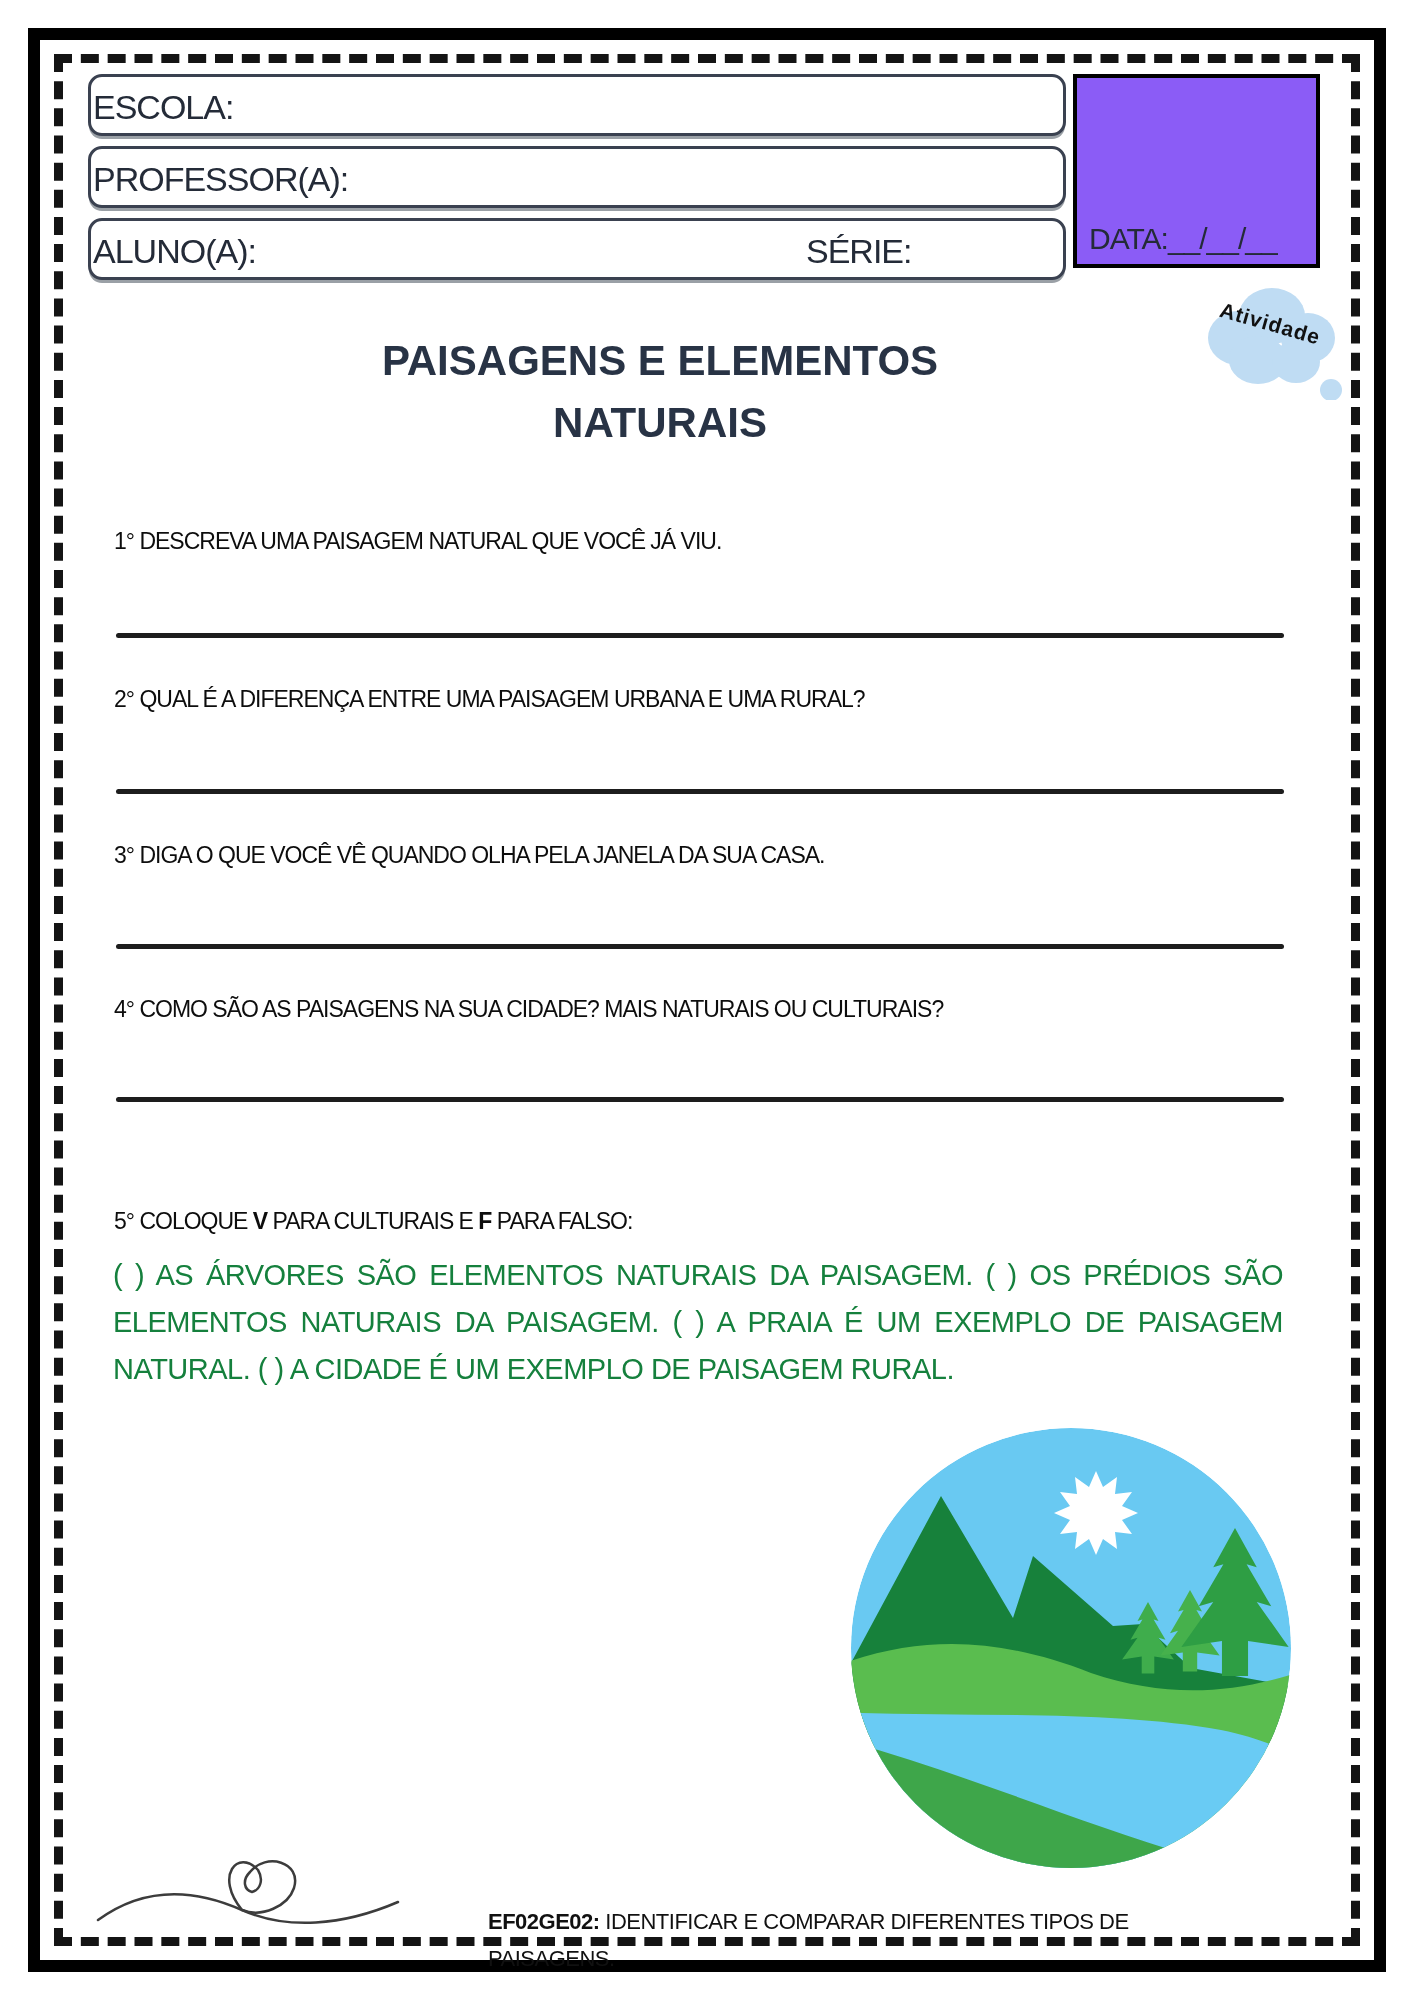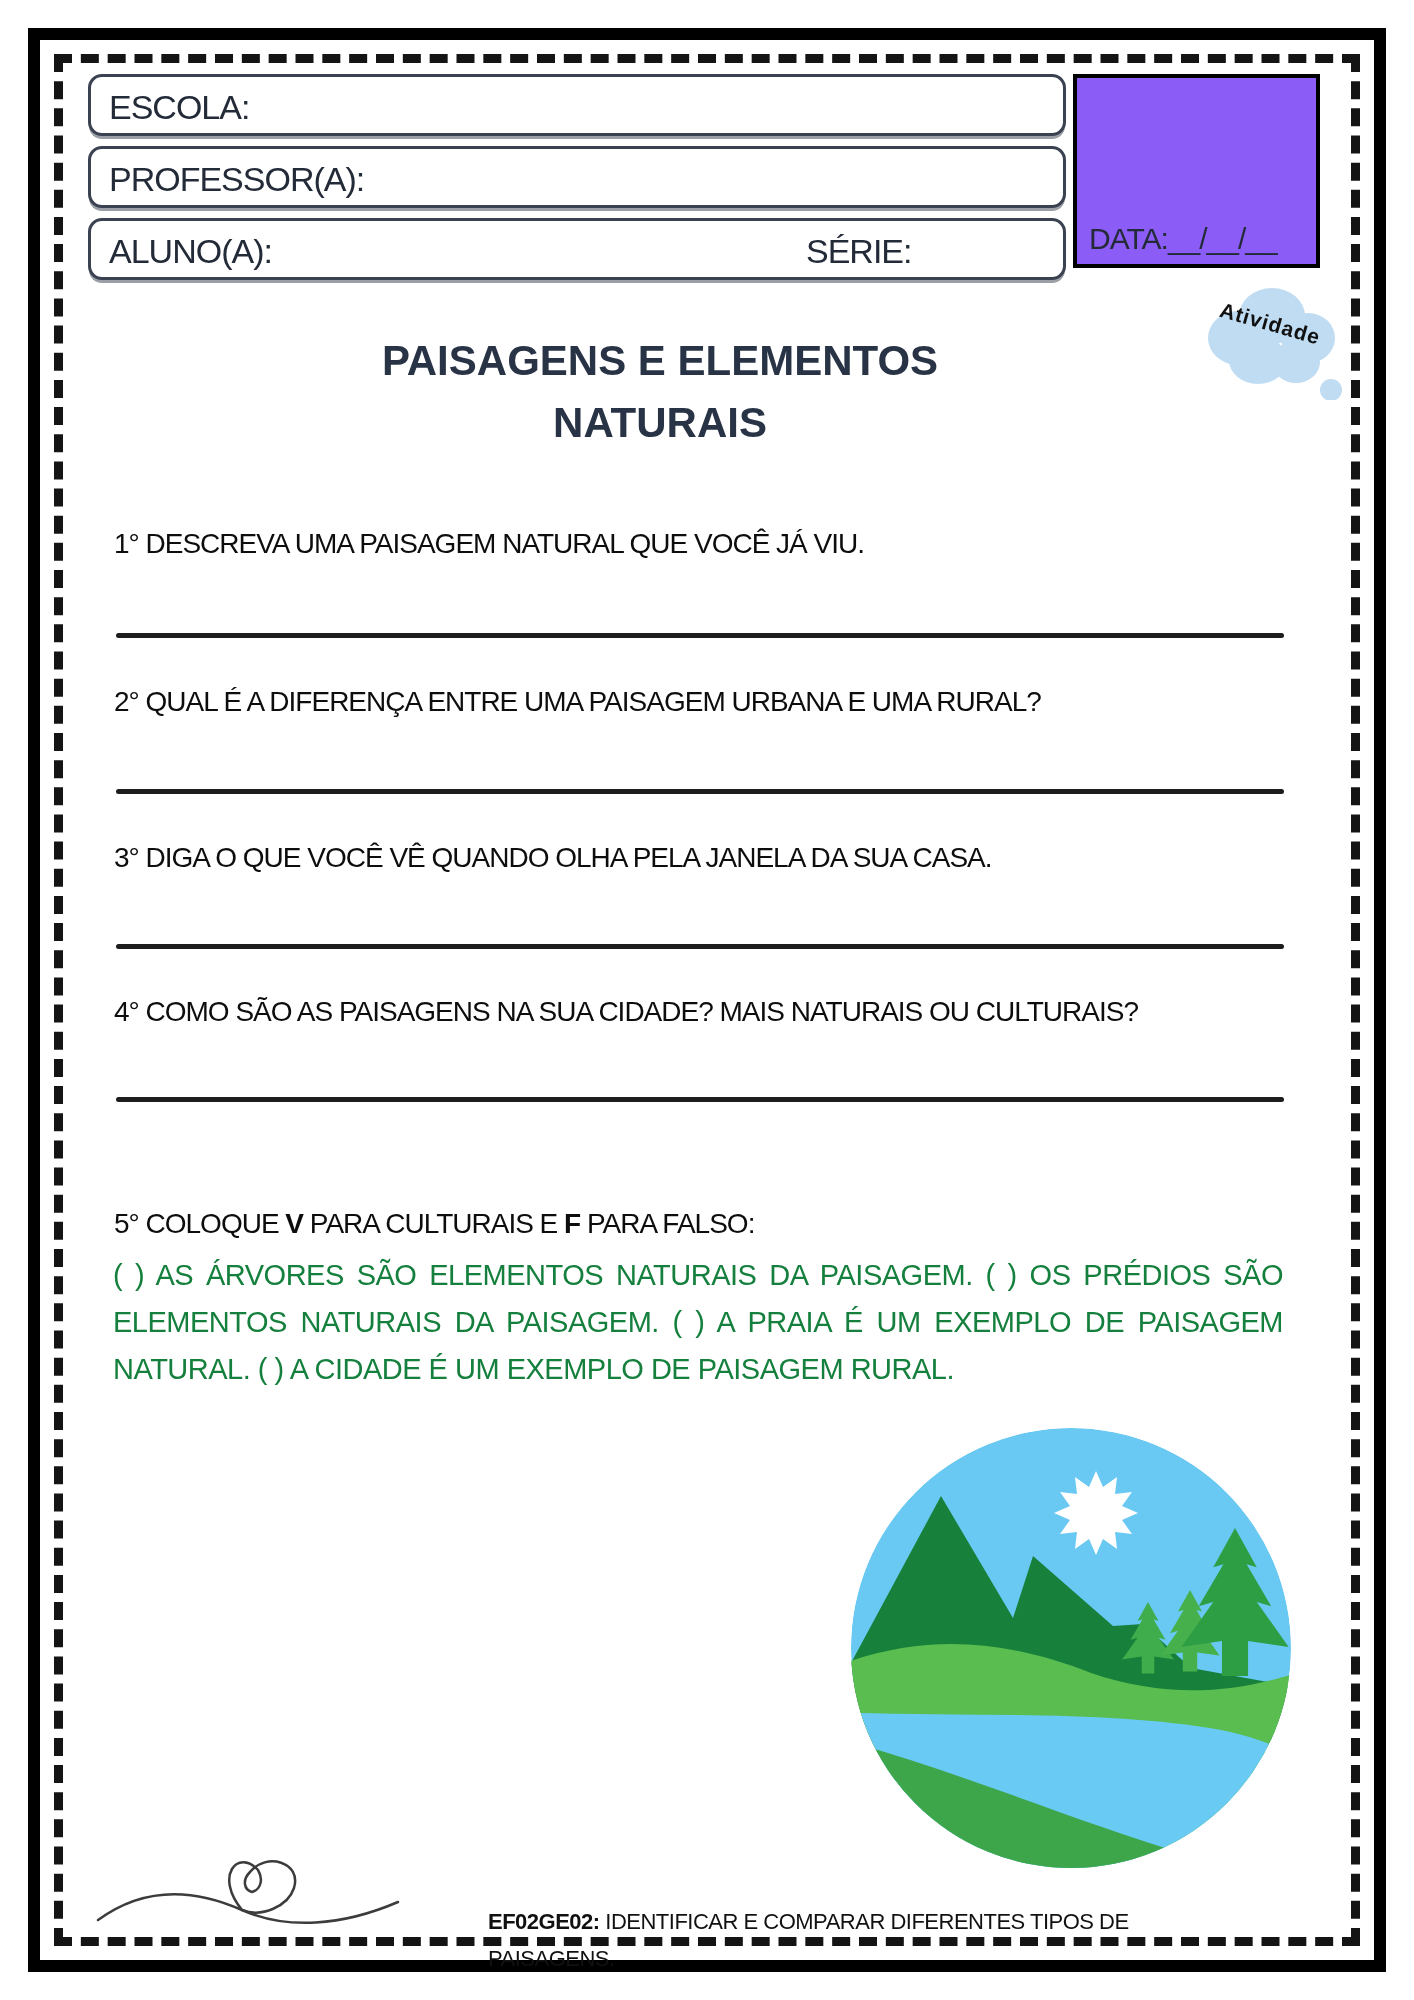--- a/index.html
+++ b/index.html
@@ -7,21 +7,21 @@
     position:relative;width:1414px;height:2000px;background:#ffffff;
     font-family:"Liberation Sans",sans-serif;overflow:hidden;
   }
   .outer-border{position:absolute;inset:28px;border:12px solid #000;}
   .dashed-border{position:absolute;inset:54px;border:9px dashed #141414;}
 
   
   .hdr-box{
     position:absolute;left:88px;width:978px;height:62px;background:#fff;
     border:3px solid #3a4150;border-radius:14px;box-shadow:0 4px 0 -1px #9aa0a6;
-    line-height:60px;padding-left:18px;box-sizing:border-box;
+    line-height:60px;padding-left:2px;box-sizing:border-box;
     font-size:34px;letter-spacing:-1px;color:#242b38;
   }
   .hdr-escola{top:74px;}
   .hdr-prof{top:146px;}
   .hdr-aluno{top:218px;}
   .serie{position:absolute;left:715px;top:0;}
   .date-box{
     position:absolute;left:1073px;top:74px;width:247px;height:194px;background:#8b5cf6;
     border:4px solid #000;box-sizing:border-box;
   }
@@ -35,21 +35,21 @@
   }
 
   
   .title{
     position:absolute;left:90px;top:330px;width:1140px;text-align:center;
     color:#283345;font-weight:bold;font-size:42px;line-height:62px;letter-spacing:0px;
   }
 
   
   .question{
-    position:absolute;left:114px;font-size:28px;letter-spacing:-1px;color:#0d0d0d;white-space:nowrap;text-align:right;
+    position:absolute;left:114px;font-size:23px;letter-spacing:-1px;color:#0d0d0d;white-space:nowrap;text-align:right;
   }
   .q1{top:528px;} .q2{top:686px;} .q3{top:842px;} .q4{top:996px;} .q5{top:1208px;}
   .answer-line{position:absolute;left:116px;width:1168px;height:5px;background:#1d1d1d;border-radius:3px;}
   .l1{top:633px;} .l2{top:789px;} .l3{top:944px;} .l4{top:1097px;}
   .bold{font-weight:bold;}
 
   .tf-text{
     position:absolute;left:113px;top:1252px;width:1170px;
     font-size:29px;letter-spacing:-0.5px;line-height:47px;color:#15803d;
     text-align:justify;

